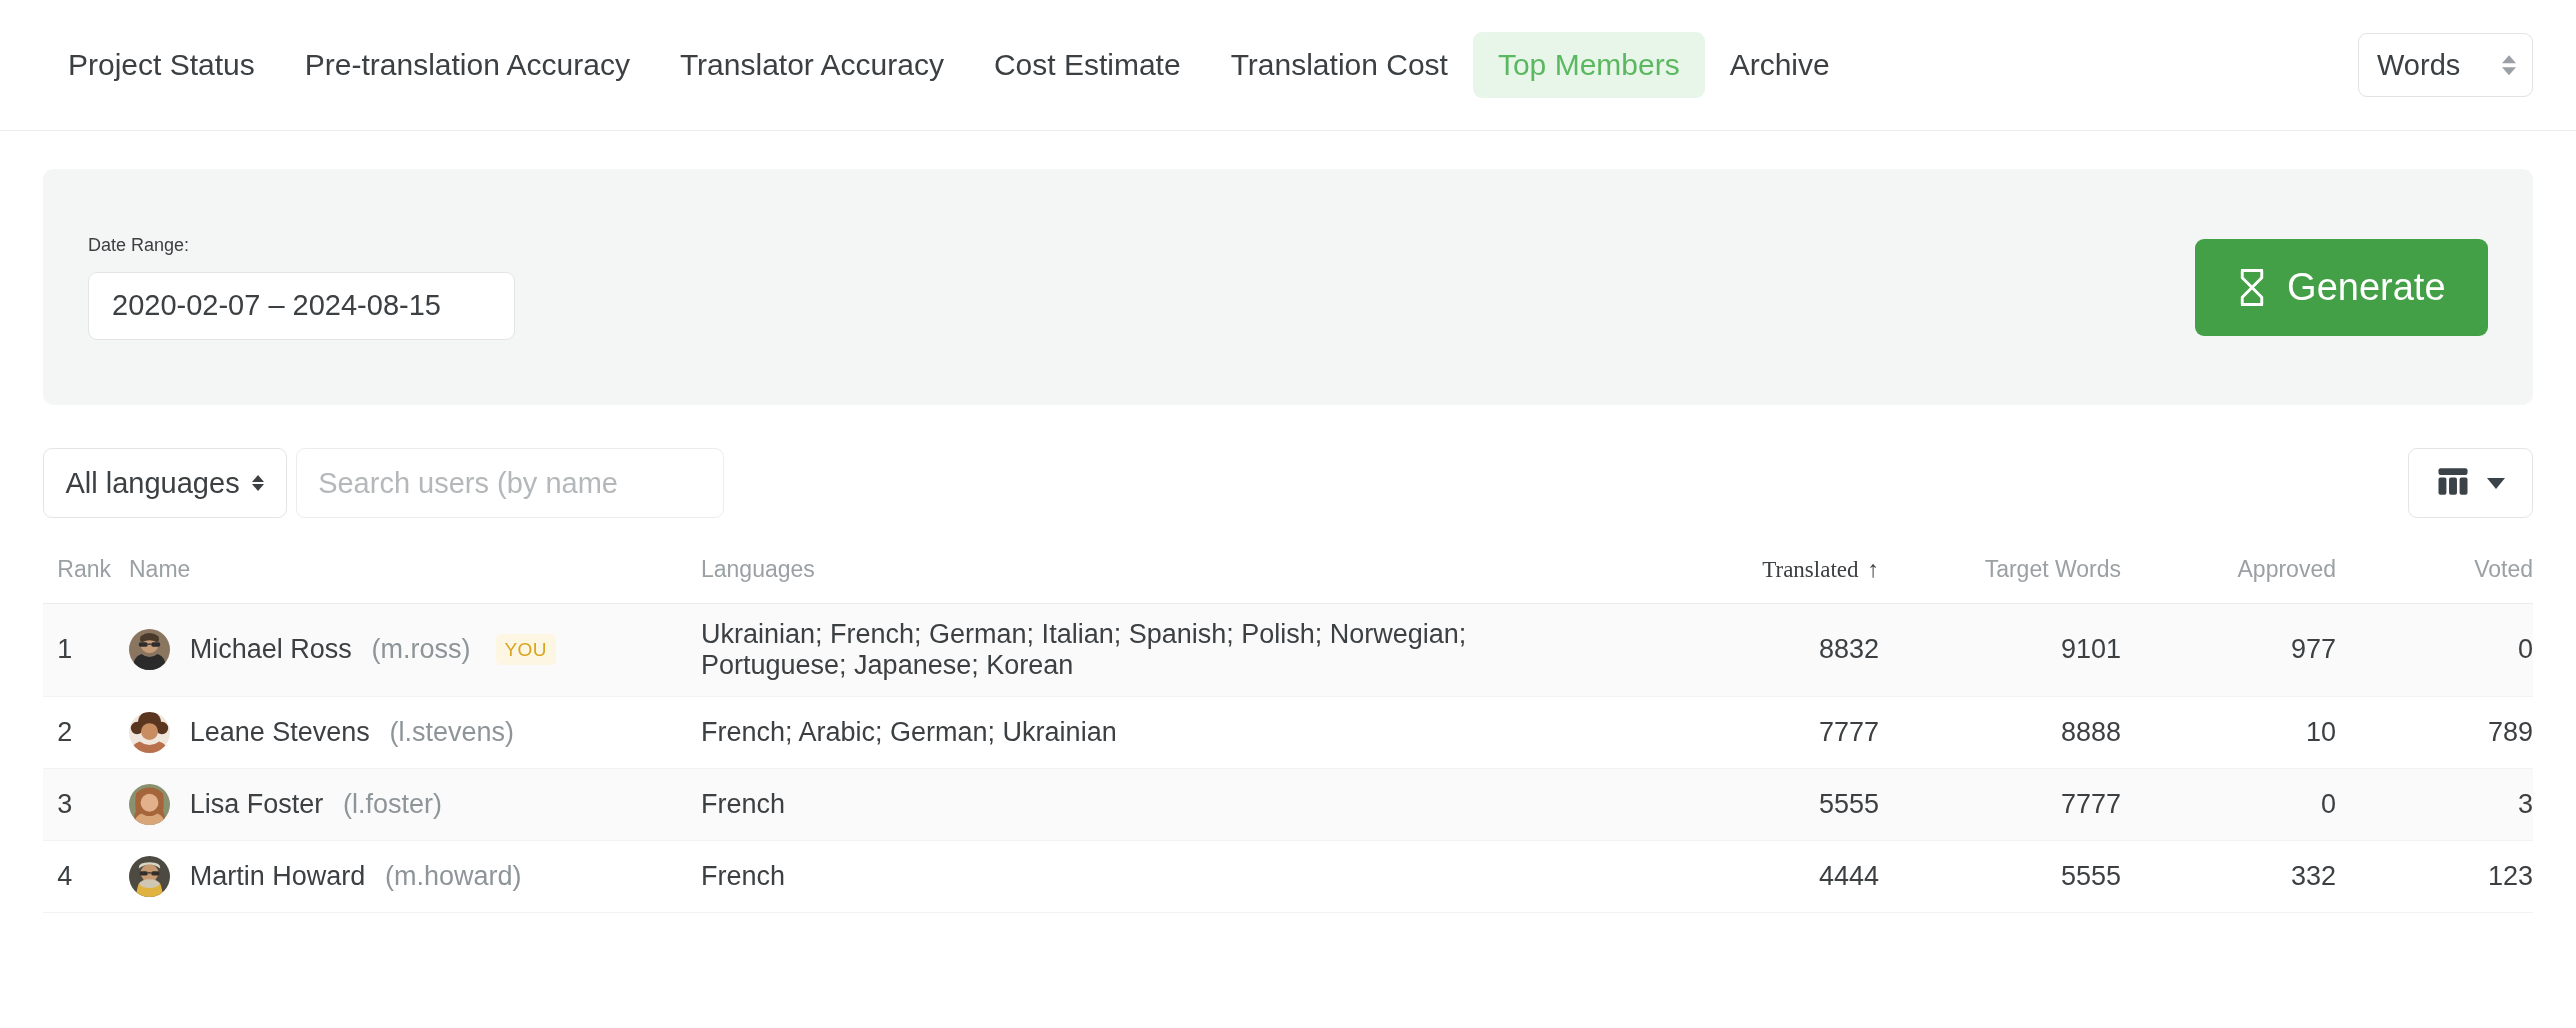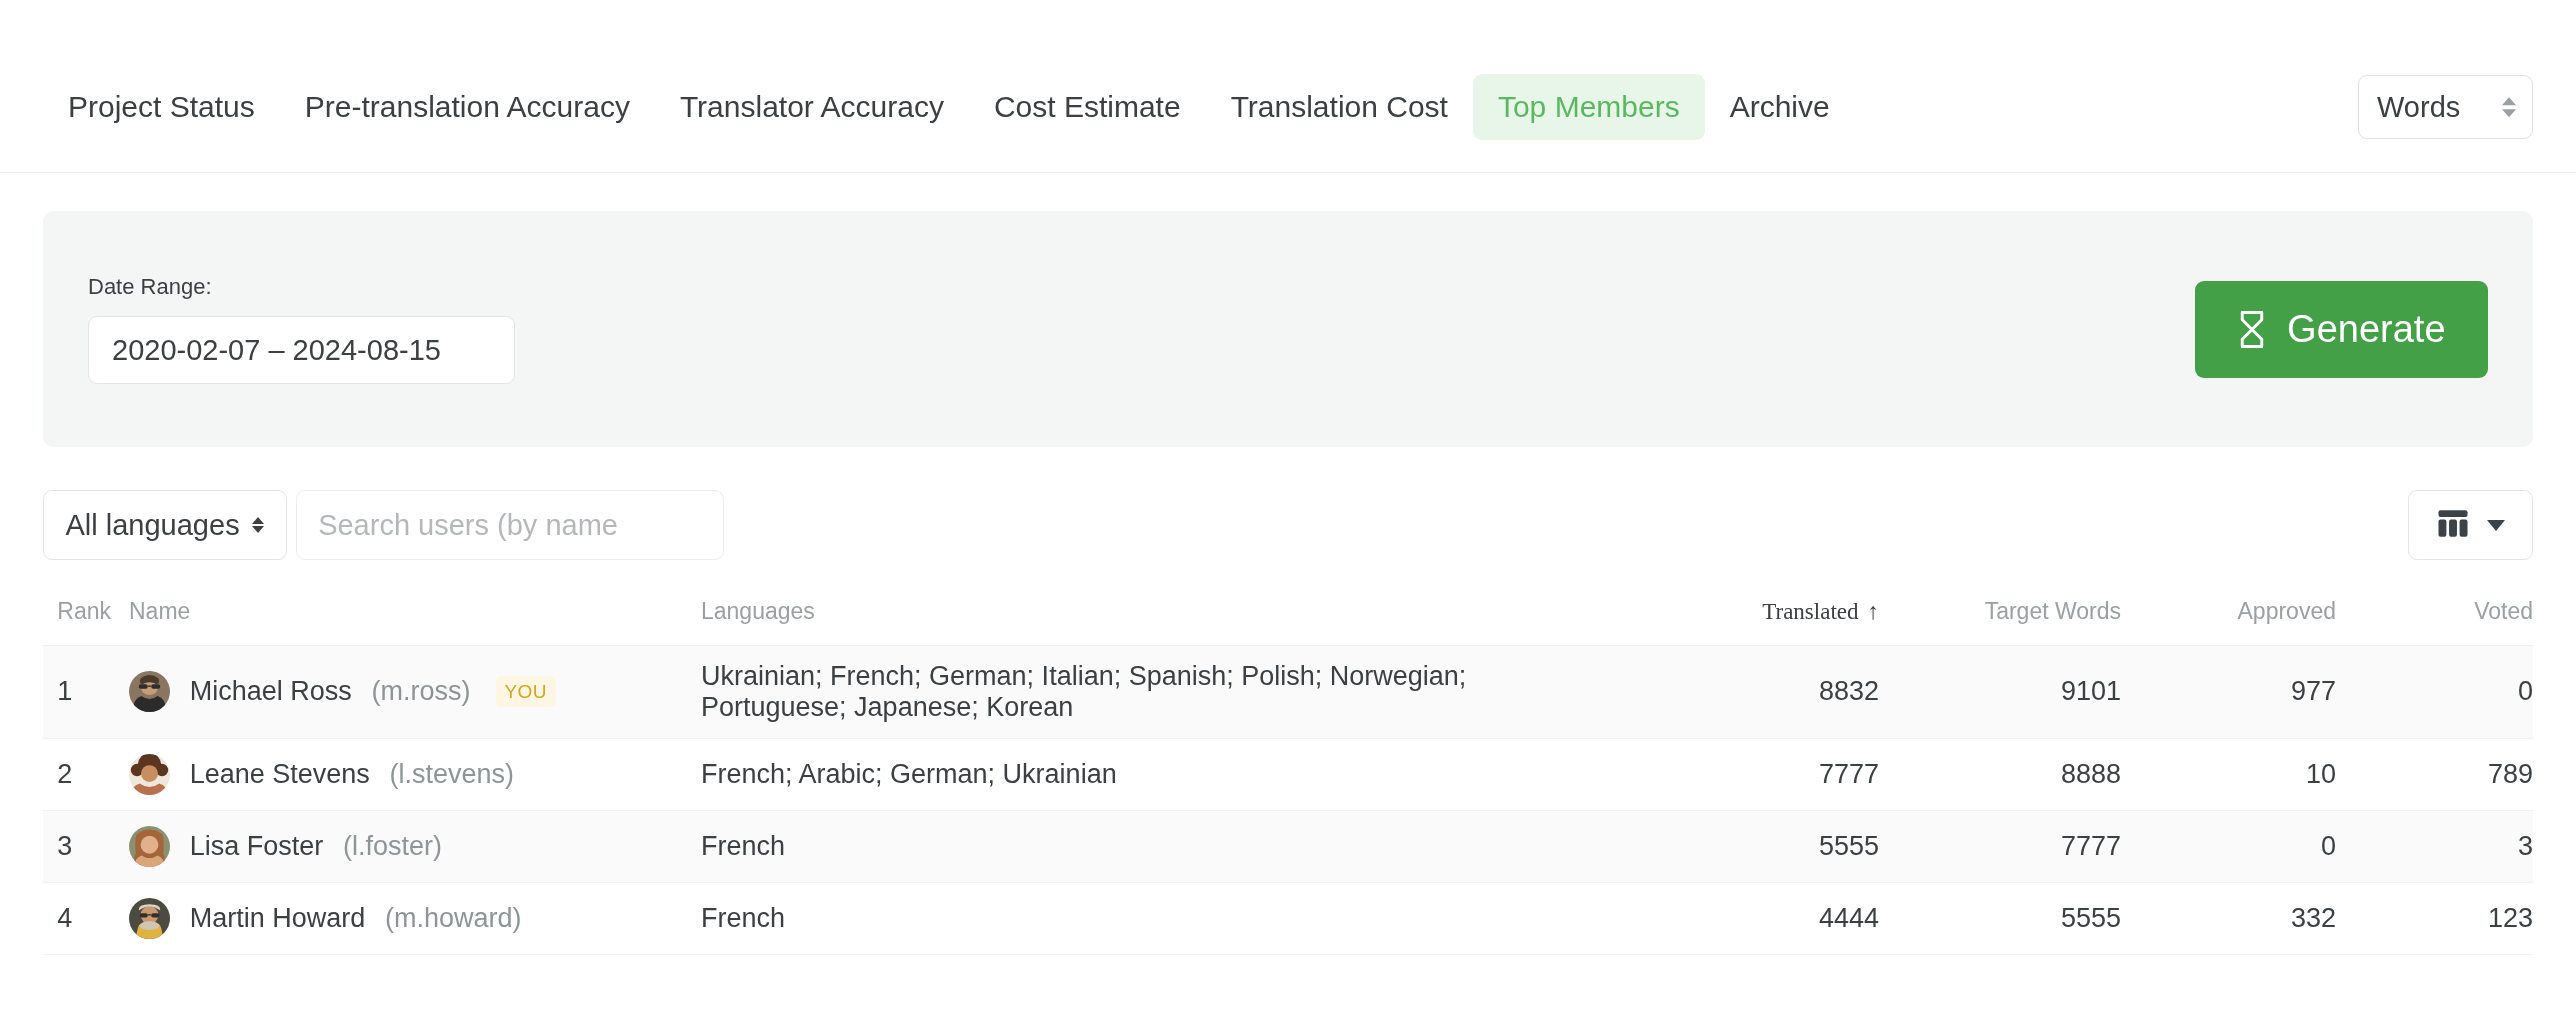--- a/index.html
+++ b/index.html
@@ -13,21 +13,20 @@
   body { overflow: hidden; }
 
   
   .nav {
     position: relative;
     height: 131px;
     border-bottom: 1.8px solid #ececec;
     display: flex;
     align-items: center;
     padding: 16px 43px;
-    margin-top: 42px;
   }
   .nav-tabs {
     display: flex;
     align-items: center;
     gap: 0px;
   }
   .nav-tab {
     font-size: 30px;
     color: #3c4043;
     padding: 17px 25px;
@@ -85,21 +84,21 @@
     margin-top: 38px;
     background: #f4f5f5;
     border-radius: 10.7px;
     height: 236px;
     padding: 0 45px;
     display: flex;
     align-items: center;
     justify-content: space-between;
   }
   .dr-label {
-    font-size: 22px;
+    font-size: 18px;
     color: #3c4043;
     margin-bottom: 16px;
   }
   .dr-input {
     width: 427px;
     height: 68px;
     background: #fff;
     border: 1.8px solid #e4e4e4;
     border-radius: 9px;
     display: flex;

